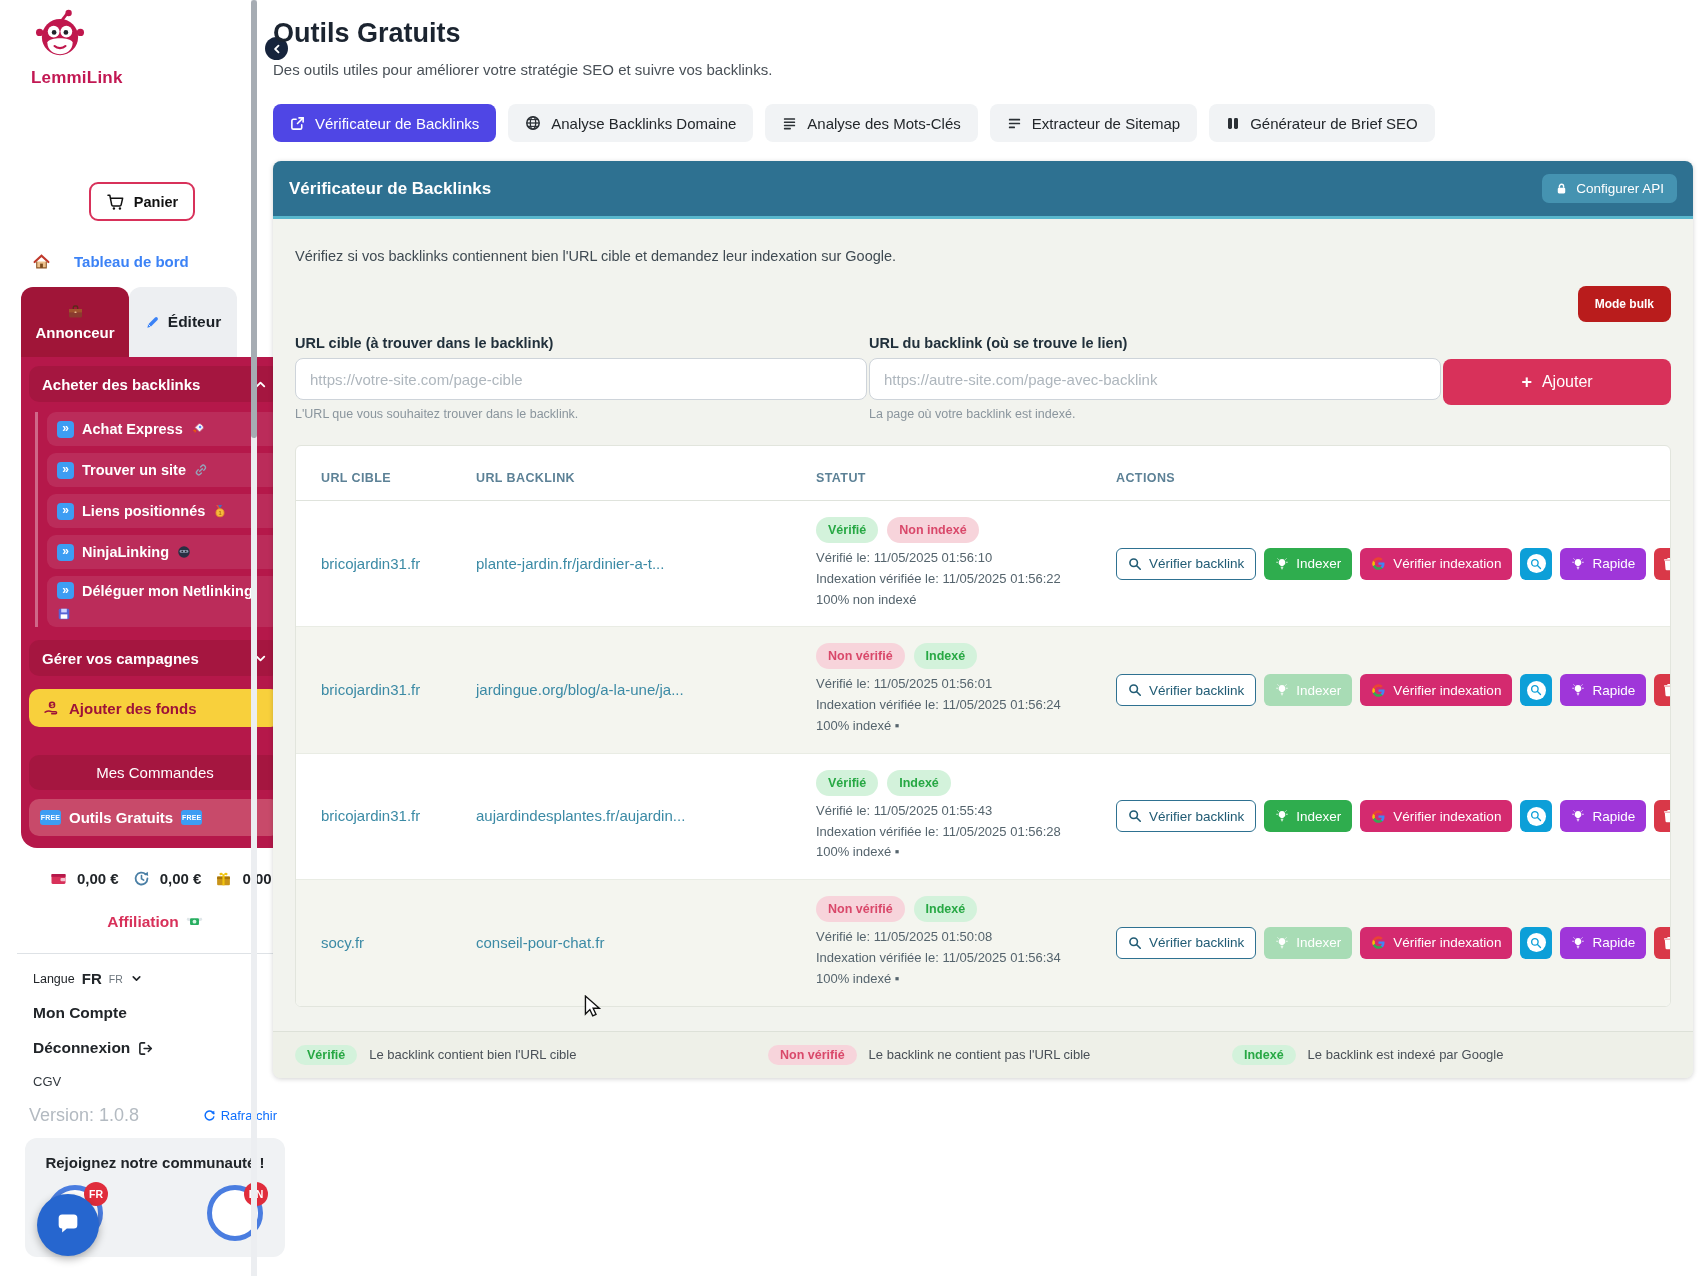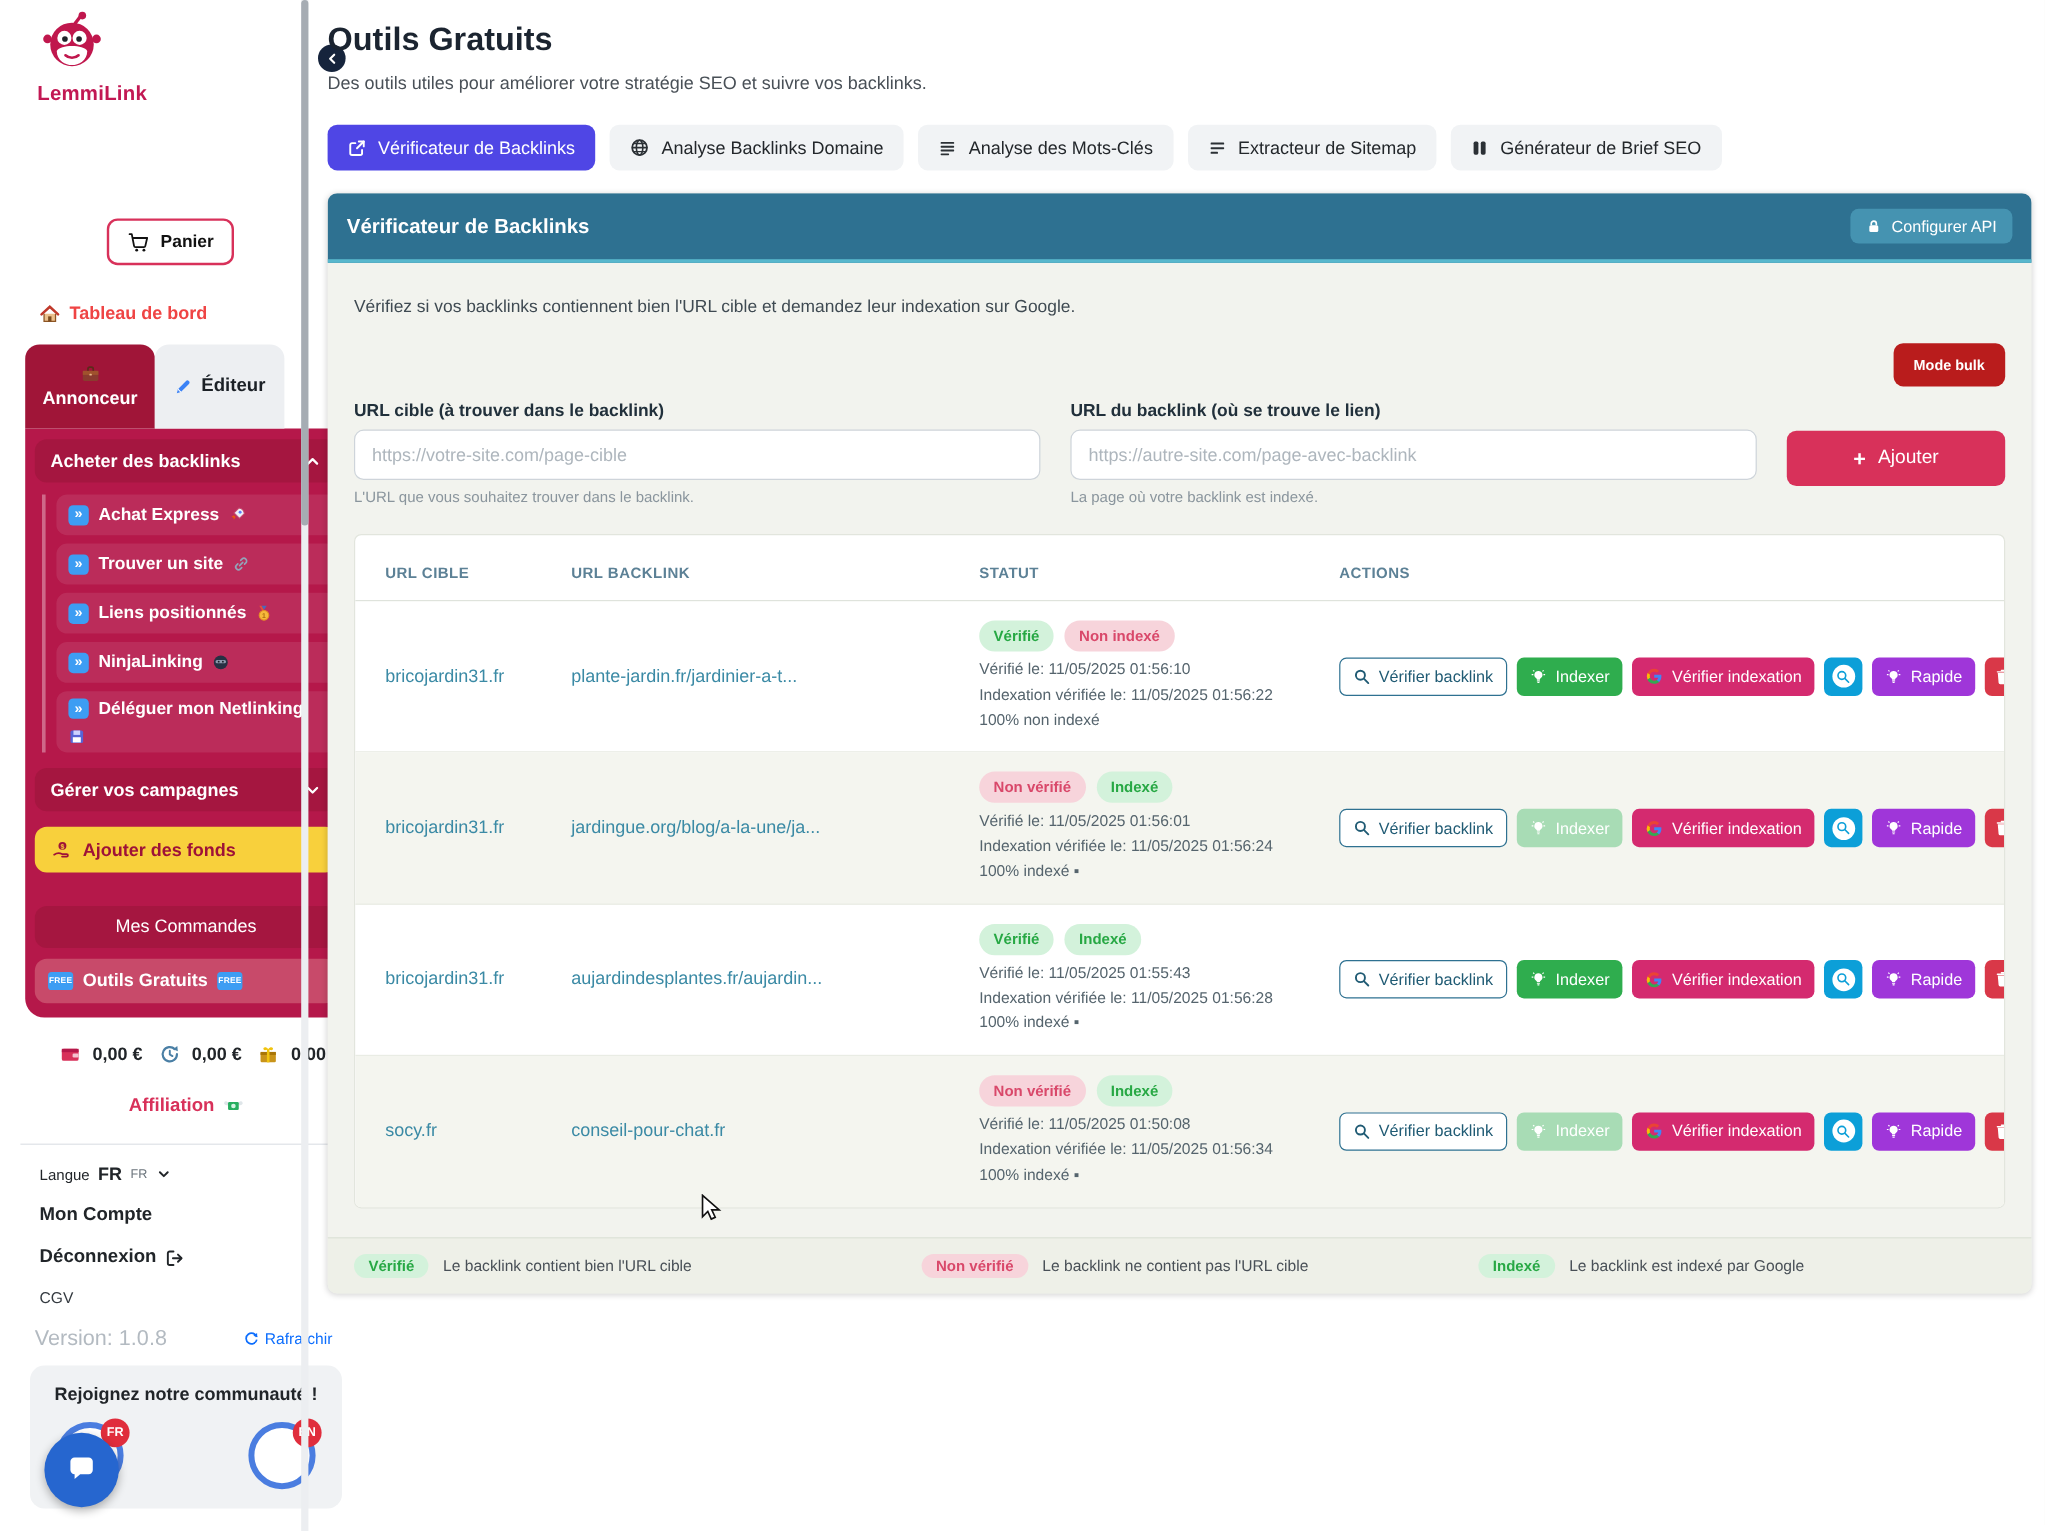--- a/index.html
+++ b/index.html
@@ -13,22 +13,22 @@
 
   
   .sidebar { position:absolute; left:17px; top:0; width:276px; height:1276px; background:#fff; }
   .logo-wrap { padding:8px 0 0 14px; }
   .brand-name { font-size:17px; font-weight:800; color:#c21853; margin-top:2px; letter-spacing:.2px; }
   .collapse-btn { position:absolute; top:37px; right:5px; width:23px; height:23px; border-radius:50%;
     background:#16243c; border:none; display:flex; align-items:center; justify-content:center; }
   .panier-btn { margin:94px 0 0 72px; width:106px; height:39px; background:#fff; border:2px solid #d8315a;
     border-radius:9px; display:flex; align-items:center; justify-content:center; gap:9px;
     font-size:14.5px; font-weight:700; color:#111; }
-  .dash-row { margin-top:32px; padding-left:16px; display:flex; align-items:flex-end; gap:8px;
-    font-size:15px; font-weight:600; color:#ef4444; cursor:pointer; }
+  .dash-row { margin-top:32px; padding-left:16px; display:flex; align-items:flex-end; gap:24px;
+    font-size:15px; font-weight:600; color:#3b82f6; cursor:pointer; }
 
   .role-wrap { margin:17px 4px 0; }
   .role-tabs { display:flex; }
   .role-tab-adv { width:108px; height:70px; background:#a01538; border:none; border-radius:12px 12px 0 0;
     color:#fff; font-size:15px; font-weight:700; display:flex; flex-direction:column; align-items:center; justify-content:center; gap:5px; }
   .role-tab-edit { width:108px; height:70px; background:#edeff2; border:none; border-radius:12px 12px 0 0;
     color:#1b2026; font-size:15.5px; font-weight:700; display:flex; align-items:center; justify-content:center; gap:8px; }
   .red-panel { background:#b5184a; border-radius:0 0 16px 16px; padding:9px 8px 12px; }
   .sec-header { width:100%; background:#a51640; border:none; border-radius:10px; height:36px;
     display:flex; align-items:center; justify-content:space-between; padding:0 13px;
@@ -93,21 +93,21 @@
   .panel-header { height:58px; background:#2e7191; border-bottom:3px solid #58b7cd;
     display:flex; align-items:center; justify-content:space-between; padding:0 16px; }
   .panel-title { color:#fff; font-size:17px; font-weight:700; }
   .api-btn { background:#4593b1; border:none; border-radius:7px; height:29px; padding:0 13px;
     color:#fff; font-size:13.5px; display:flex; align-items:center; gap:8px; }
   .panel-body { padding:20px 22px 0; }
   .panel-desc { margin-top:9px; font-size:14.5px; color:#3f4a52; }
   .bulk-row { margin-top:22px; display:flex; justify-content:flex-end; }
   .bulk-btn { background:#b91c1c; border:none; border-radius:8px; height:36px; padding:0 17px;
     color:#fff; font-size:12px; font-weight:700; }
-  .form-row { margin-top:13px; display:grid; grid-template-columns:572px 572px 1fr; column-gap:25px; align-items:start; }
+  .form-row { margin-top:13px; display:grid; grid-template-columns:572px 572px 1fr; column-gap:2px; align-items:start; }
   .fld-label { font-size:14.5px; font-weight:700; color:#21303b; }
   .fld-input { margin-top:7px; width:100%; height:42px; border:1px solid #ced4da; border-radius:8px;
     background:#fff; padding:0 14px; font-size:15px; color:#495057; }
   .fld-input::placeholder { color:#aeb6bd; }
   .fld-help { margin-top:7px; font-size:12.5px; color:#8a959d; }
   .add-btn { margin-top:24px; width:100%; height:46px; background:#d8315a; border:none; border-radius:8px;
     color:#fff; font-size:16px; display:flex; align-items:center; justify-content:center; gap:10px; }
   .plus-ic { font-size:18px; font-weight:700; line-height:1; }
 
   .table-wrap { margin-top:24px; background:#fff; border:1px solid #e2e5dd; border-radius:6px; overflow:hidden; }

